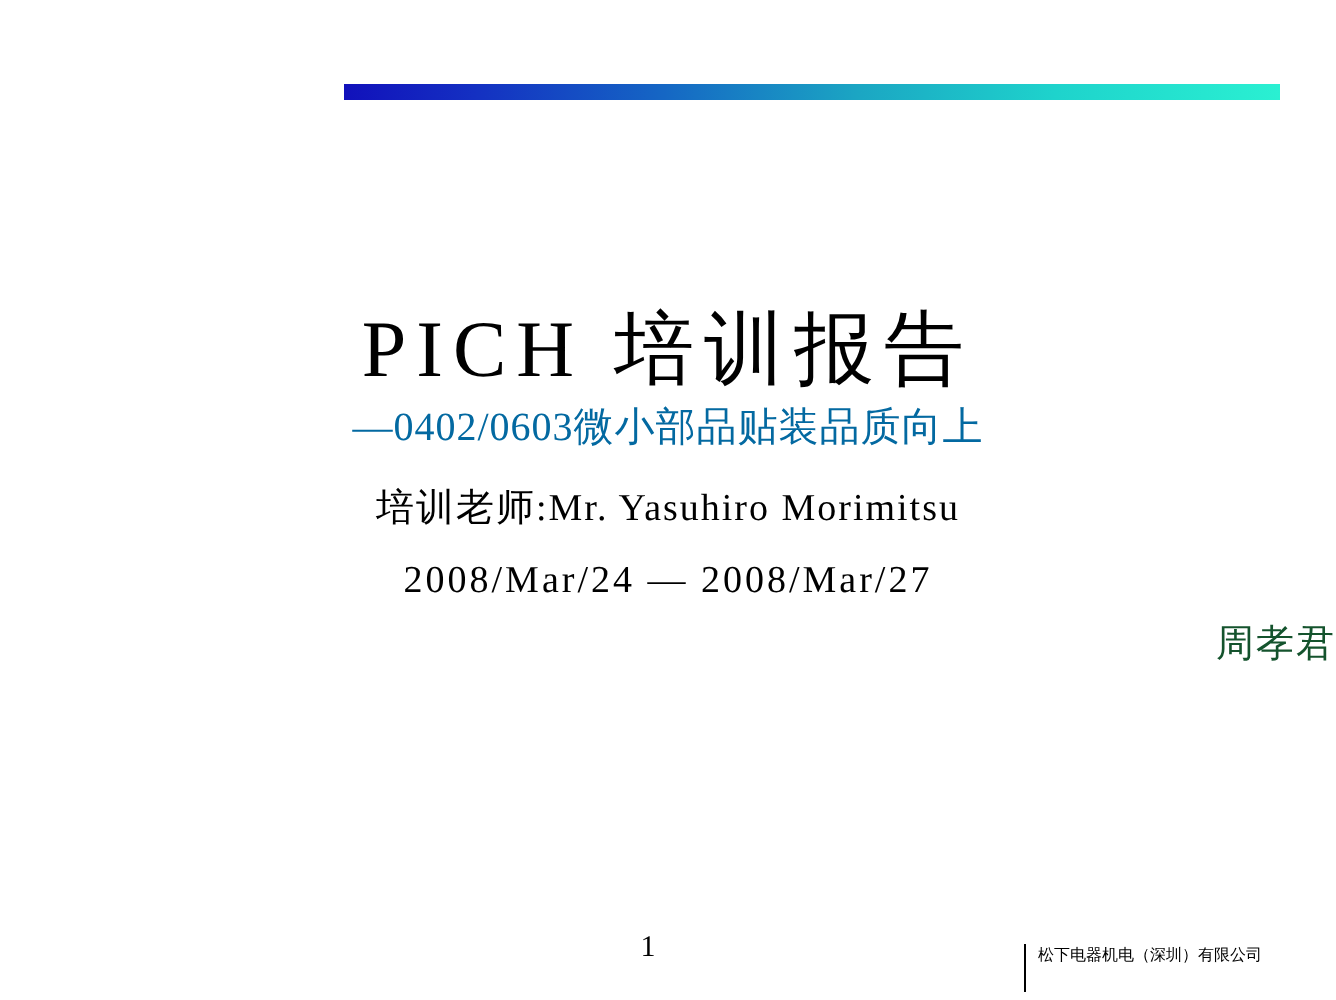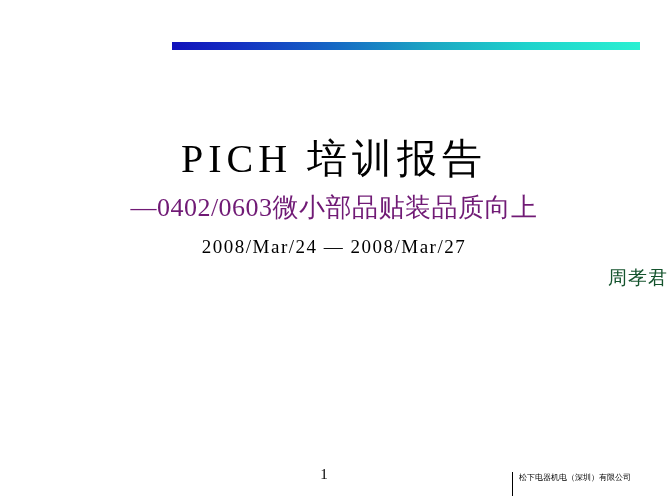--- a/index.html
+++ b/index.html
@@ -67,39 +67,39 @@
         #1566C4 34%,
         #1BA6C3 55%,
         #1ED3CC 76%,
         #2AF0D2 100%);
   }
 
   
   .title-block {
     position: absolute;
     left: 0;
-    top: 136px;
+    top: 152px;
     width: 668px;
     text-align: center;
   }
   .main-title {
     font-family: "Liberation Serif", "DejaVu Serif", serif;
     font-size: 40px;
     color: #000000;
     line-height: 46px;
     letter-spacing: 5px;
     white-space: nowrap;
   }
   .subtitle {
     font-family: "Liberation Serif", "DejaVu Serif", serif;
-    font-size: 26px;
-    color: #701a75;
+    font-size: 20px;
+    color: #0369a1;
     line-height: 32px;
     letter-spacing: 0.5px;
-    margin-top: 10px;
+    margin-top: 0;
     white-space: nowrap;
   }
   .instructor {
     font-family: "Liberation Serif", "DejaVu Serif", serif;
     font-size: 19px;
     color: #000000;
     line-height: 26px;
     letter-spacing: 1px;
     margin-top: 12px;
     white-space: nowrap;
@@ -166,20 +166,21 @@
 
   <div class="header">
 
 
     <div class="header-bar"></div>
   </div>
 
   <div class="title-block">
     <div class="main-title">PICH 培训报告</div>
     <div class="subtitle">—0402/0603微小部品贴装品质向上</div>
+    <div class="instructor">培训老师:Mr. Yasuhiro Morimitsu</div>
     <div class="date-range">2008/Mar/24 — 2008/Mar/27</div>
     <div class="author">周孝君</div>
   </div>
 
   <div class="page-number">1</div>
 
   <div class="footer-company">
     <div class="footer-company-cn">松下电器机电（深圳）有限公司</div>
   </div>
 

